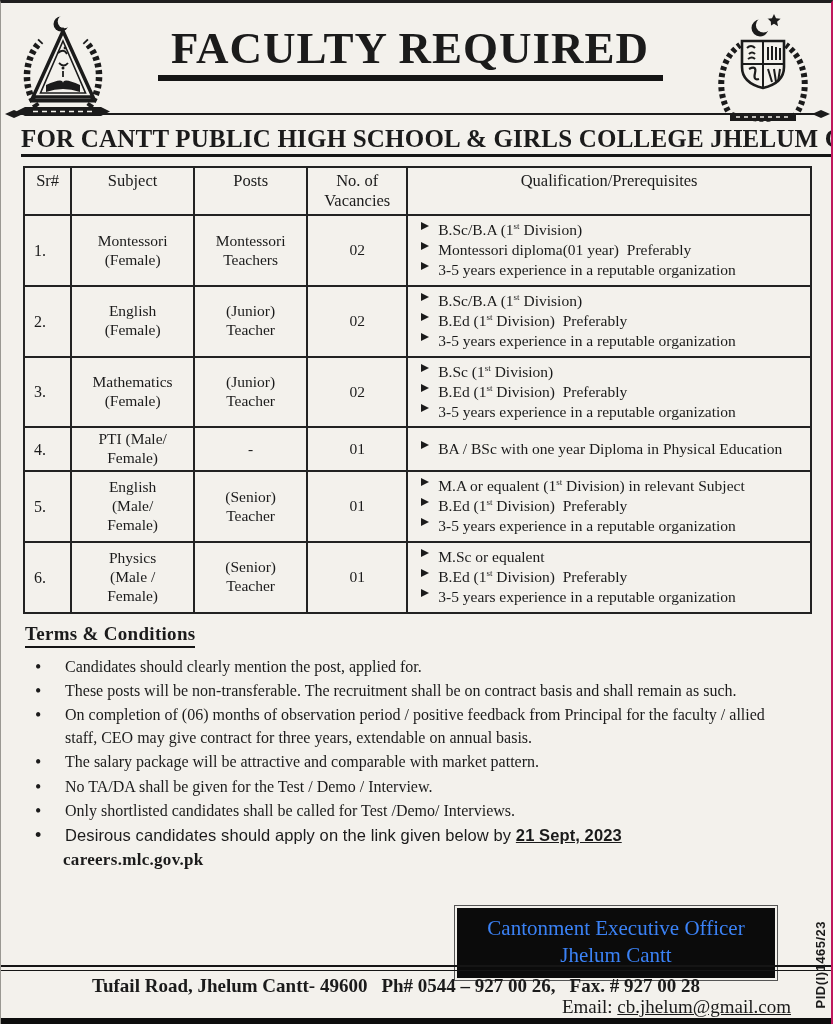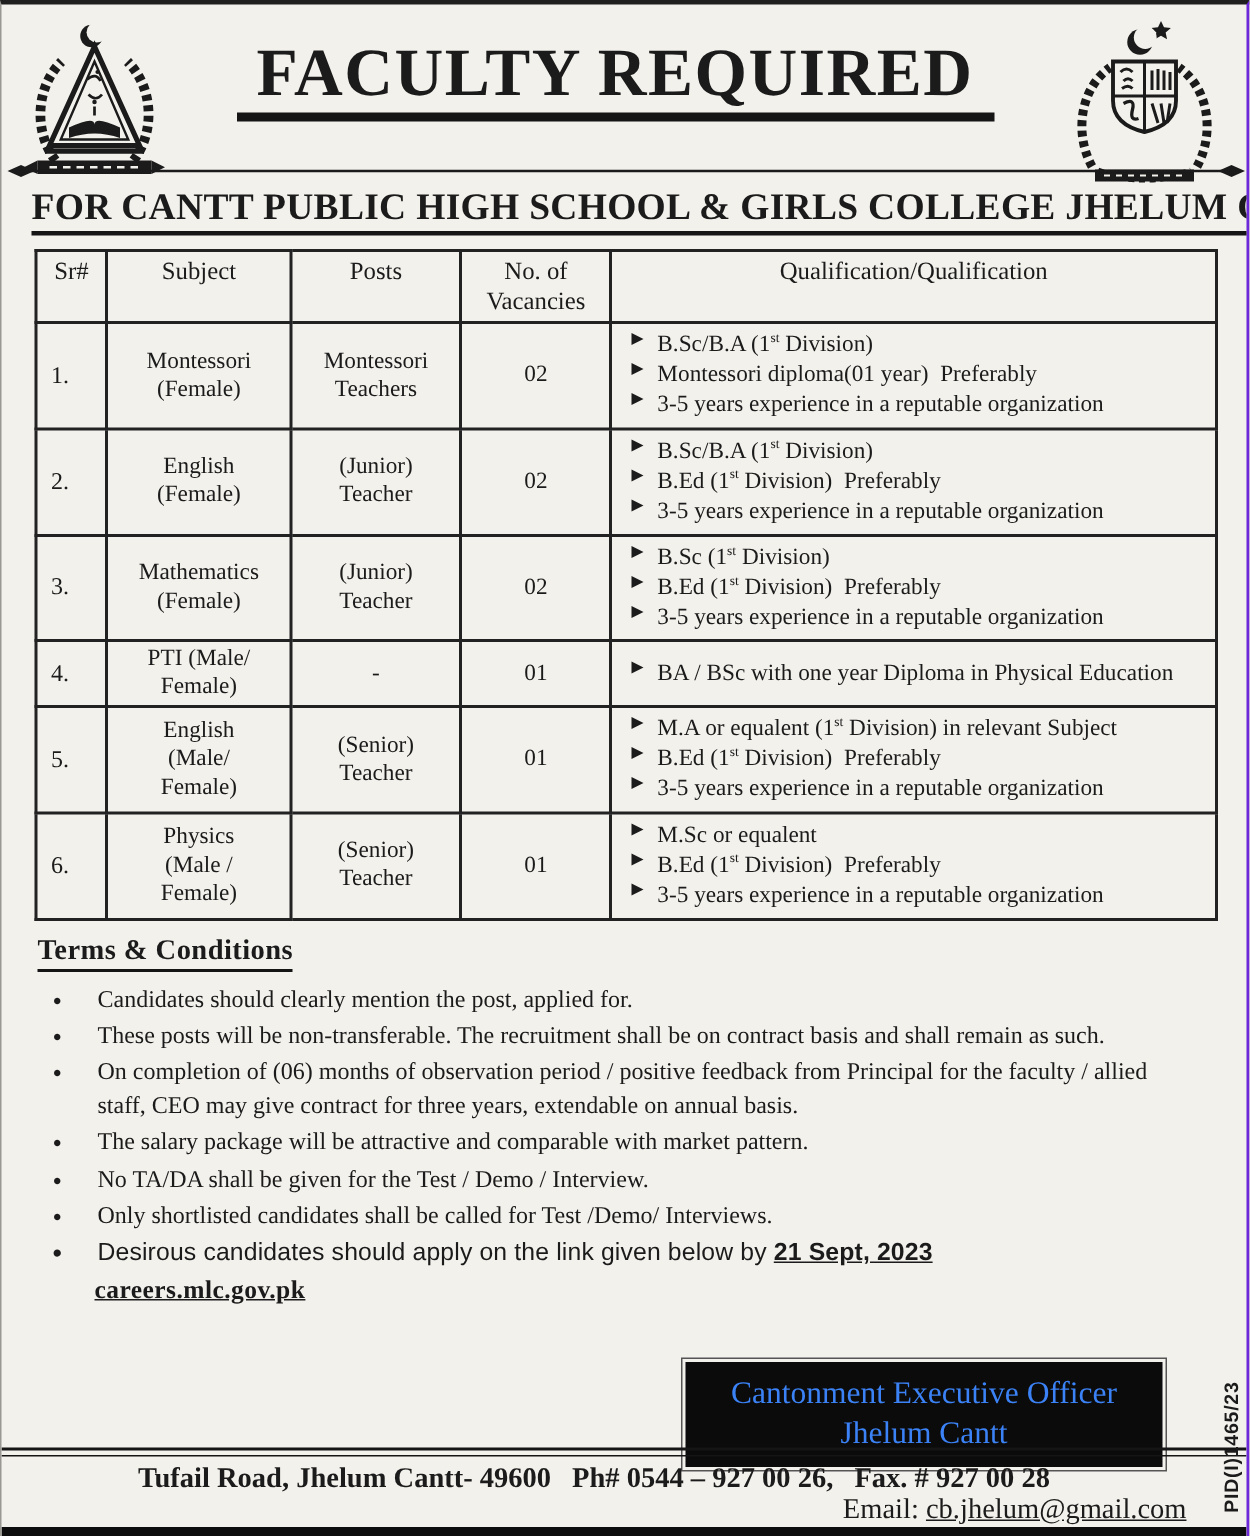--- a/index.html
+++ b/index.html
@@ -1,21 +1,21 @@
 <!DOCTYPE html>
 <html><head>
 <meta charset="utf-8">
 <style>
   * { margin:0; padding:0; box-sizing:border-box; }
   html,body { background:#d8d6d2; }
   .page {
     position:relative; width:833px; height:1024px; margin:0 auto;
     background:#f3f1ec; color:#1b1b1b; overflow:hidden;
     font-family:"Liberation Serif", serif;
-    border-top:3px solid #1f1f1f; border-right:2px solid #6d28d9; border-left:1px solid #9a9892;
+    border-top:3px solid #1f1f1f; border-right:2px solid #be185d; border-left:1px solid #9a9892;
   }
   
   .header-row { display:flex; align-items:flex-start; padding:10px 12px 0 12px; height:100px; }
   .logo { flex:0 0 auto; }
   .title-wrap { flex:1 1 auto; text-align:center; padding-top:12px; }
   .main-title {
     font-size:45px; font-weight:bold; letter-spacing:1px; line-height:1.05;
     white-space:nowrap;
   }
   .title-underline { height:6px; background:#151515; width:505px; margin:3px auto 0; }
@@ -50,21 +50,21 @@
   .terms-heading {
     margin:9px 0 0 24px; font-size:19px; font-weight:bold; display:inline-block;
     border-bottom:2.5px solid #151515; padding-bottom:1px; letter-spacing:0.3px;
   }
   ul.terms { list-style:none; margin:8px 0 0 0; padding:0 42px 0 28px; font-size:16px; line-height:1.4; }
   ul.terms li { position:relative; padding-left:36px; margin-bottom:2px; }
   ul.terms li::before { content:"•"; position:absolute; left:6px; top:-1px; font-size:18px; }
   ul.terms li.apply { font-family:"Liberation Sans", sans-serif; font-size:16.5px; letter-spacing:0.1px; }
   .deadline { font-weight:bold; text-decoration:underline; }
   .careers-line {
-    margin:1px 0 0 62px; font-weight:bold; font-size:17px; text-decoration:underline;
+    margin:1px 0 0 62px; font-weight:bold; font-size:17px; 
     display:inline-block; letter-spacing:0.3px;
   }
   
   .sig-box {
     position:absolute; top:905px; right:56px; width:318px;
     background:#0b0b0b; color:#3b82f6; text-align:center;
     font-size:21px; line-height:1.3; padding:7px 10px 8px;
     box-shadow:0 0 0 2px #f3f1ec, 0 0 0 3px #555;
   }
   
@@ -159,21 +159,21 @@
 
   
   <table class="fac">
     <thead>
       <tr>
         <th class="pre">Sr#</th>
         <th class="pre">Subject</th>
         <th class="pre">Posts</th>
         <th class="pre">No. of
 Vacancies</th>
-        <th class="pre">Qualification/Qualification</th>
+        <th class="pre">Qualification/Prerequisites</th>
       </tr>
     </thead>
     <tbody>
         <tr>
           <td class="c-sr">1.</td>
           <td class="c-subject pre">Montessori
 (Female)</td>
           <td class="c-posts pre">Montessori
 Teachers</td>
           <td class="c-vac">02</td>

